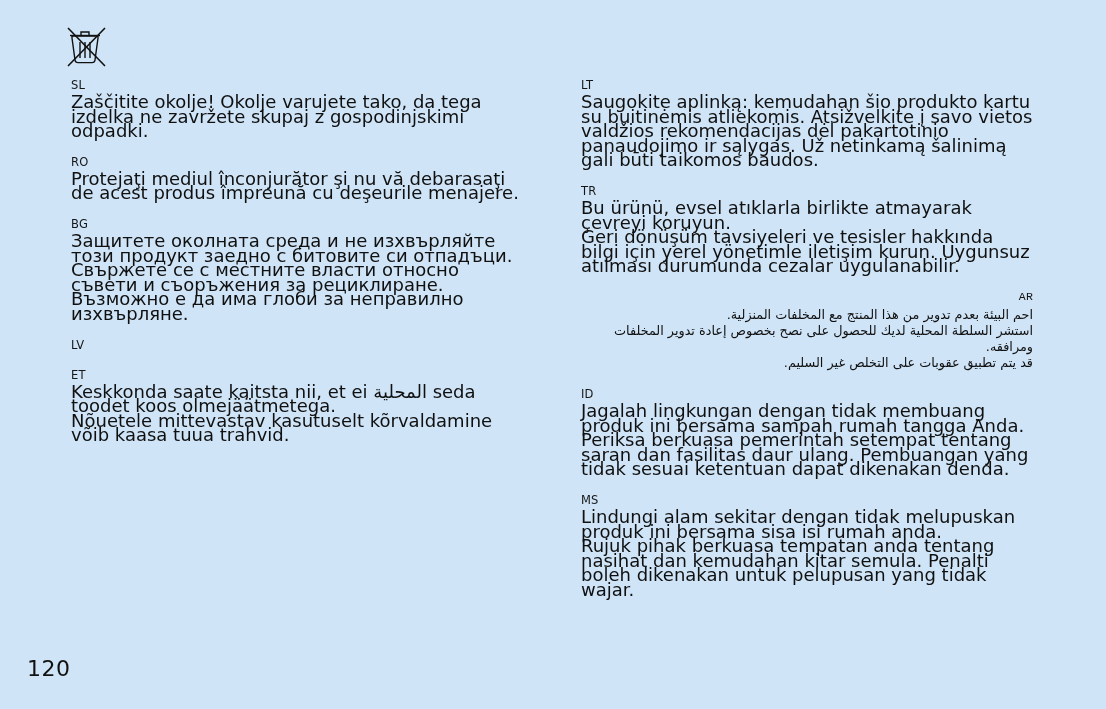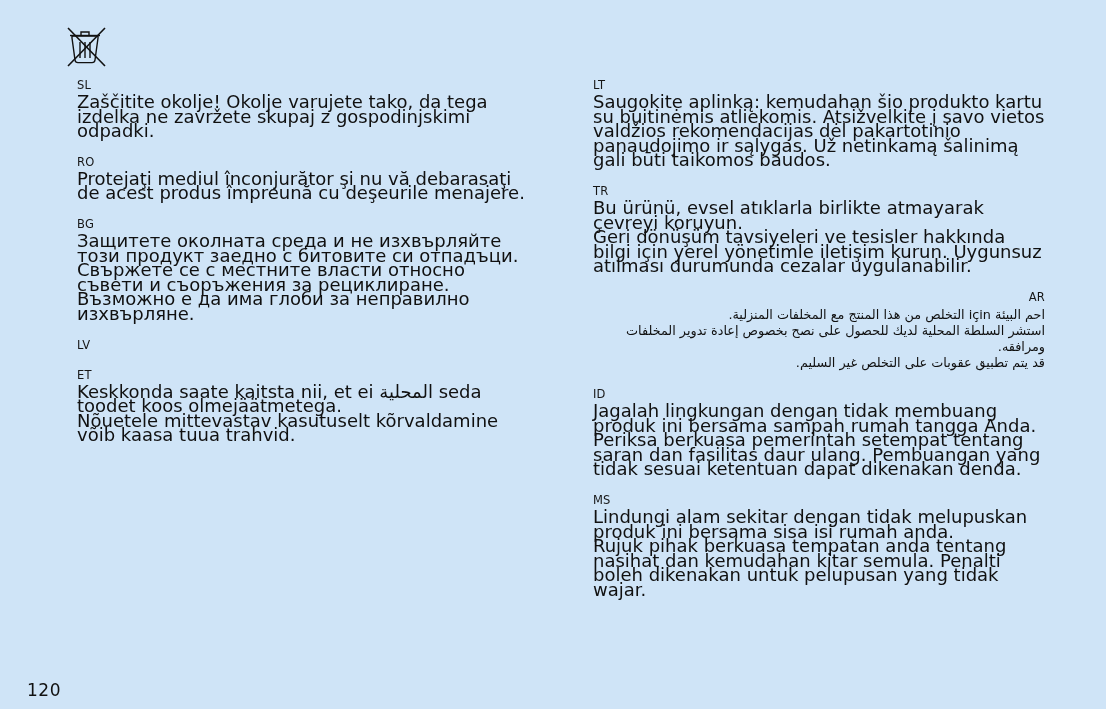--- a/index.html
+++ b/index.html
@@ -30,25 +30,25 @@
     position: absolute;
     left: 0;
     top: 78px;
     width: 1106px;
   }
   .col {
     position: absolute;
     top: 0;
   }
   .col-left {
-    left: 77px;
+    left: 71px;
     width: 452px;
   }
   .col-right {
-    left: 593px;
+    left: 581px;
     width: 452px;
   }
   .lang-block {
     margin-bottom: 16px;
   }
   .lang-code {
     font-size: 11.5px;
     line-height: 14px;
     letter-spacing: 0.2px;
     margin-bottom: 3px;
@@ -58,32 +58,33 @@
     font-size: 18px;
     line-height: 14.6px;
     margin: 0 0 0 0;
     color: #101010;
   }
   .lang-para + .lang-para {
     margin-top: 0px;
   }
   .rtl .lang-code {
     text-align: right;
+    font-family: Liberation Mono, monospace;
   }
   .rtl .lang-para {
     direction: rtl;
     text-align: right;
     font-size: 12.8px;
     line-height: 16px;
   }
   .page-number {
     position: absolute;
     left: 27px;
-    top: 680px;
-    font-size: 17px;
+    top: 656px;
+    font-size: 22px;
     letter-spacing: 0.5px;
     color: #111;
   }
 </style>
 </head>
 <body>
 
 <div class="page">
 
   <div class="wee-icon">
@@ -141,21 +142,21 @@
       </div>
 
       <div class="lang-block">
         <div class="lang-code">TR</div>
         <p class="lang-para">Bu ürünü, evsel atıklarla birlikte atmayarak çevreyi koruyun.</p>
         <p class="lang-para">Geri dönüşüm tavsiyeleri ve tesisler hakkında bilgi için yerel yönetimle iletişim kurun. Uygunsuz atılması durumunda cezalar uygulanabilir.</p>
       </div>
 
       <div class="lang-block rtl">
         <div class="lang-code">AR</div>
-        <p class="lang-para">احم البيئة için التخلص من هذا المنتج مع المخلفات المنزلية.</p>
+        <p class="lang-para">احم البيئة بعدم تدوير من هذا المنتج مع المخلفات المنزلية.</p>
         <p class="lang-para">استشر السلطة المحلية لديك للحصول على نصح بخصوص إعادة تدوير المخلفات ومرافقه.</p>
         <p class="lang-para">قد يتم تطبيق عقوبات على التخلص غير السليم.</p>
       </div>
 
       <div class="lang-block">
         <div class="lang-code">ID</div>
         <p class="lang-para">Jagalah lingkungan dengan tidak membuang produk ini bersama sampah rumah tangga Anda.</p>
         <p class="lang-para">Periksa berkuasa pemerintah setempat tentang saran dan fasilitas daur ulang. Pembuangan yang tidak sesuai ketentuan dapat dikenakan denda.</p>
       </div>
 

